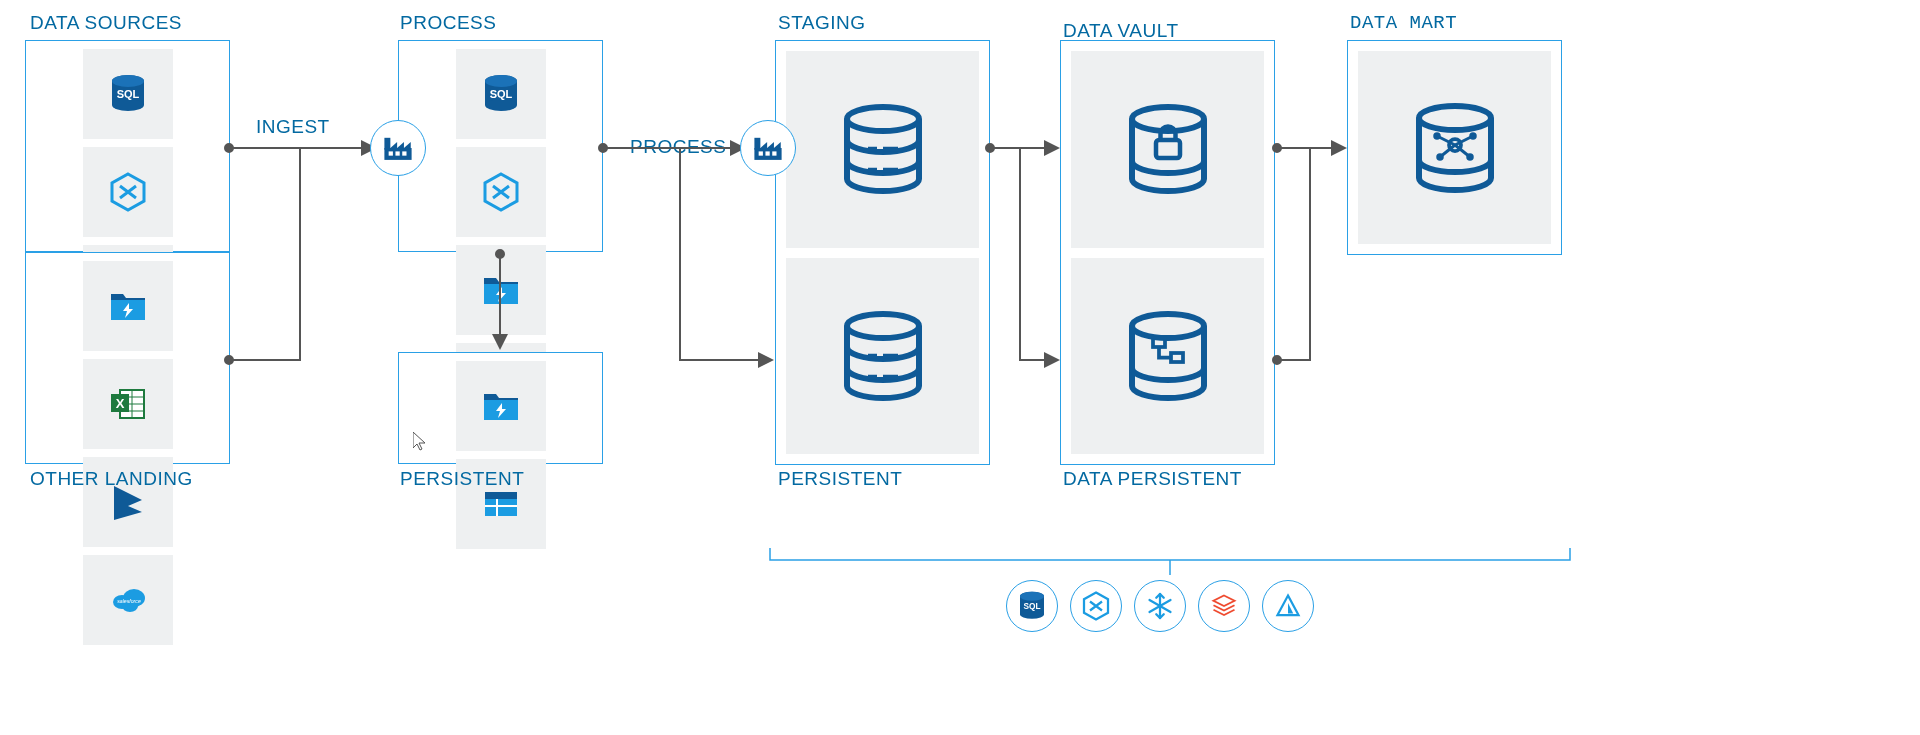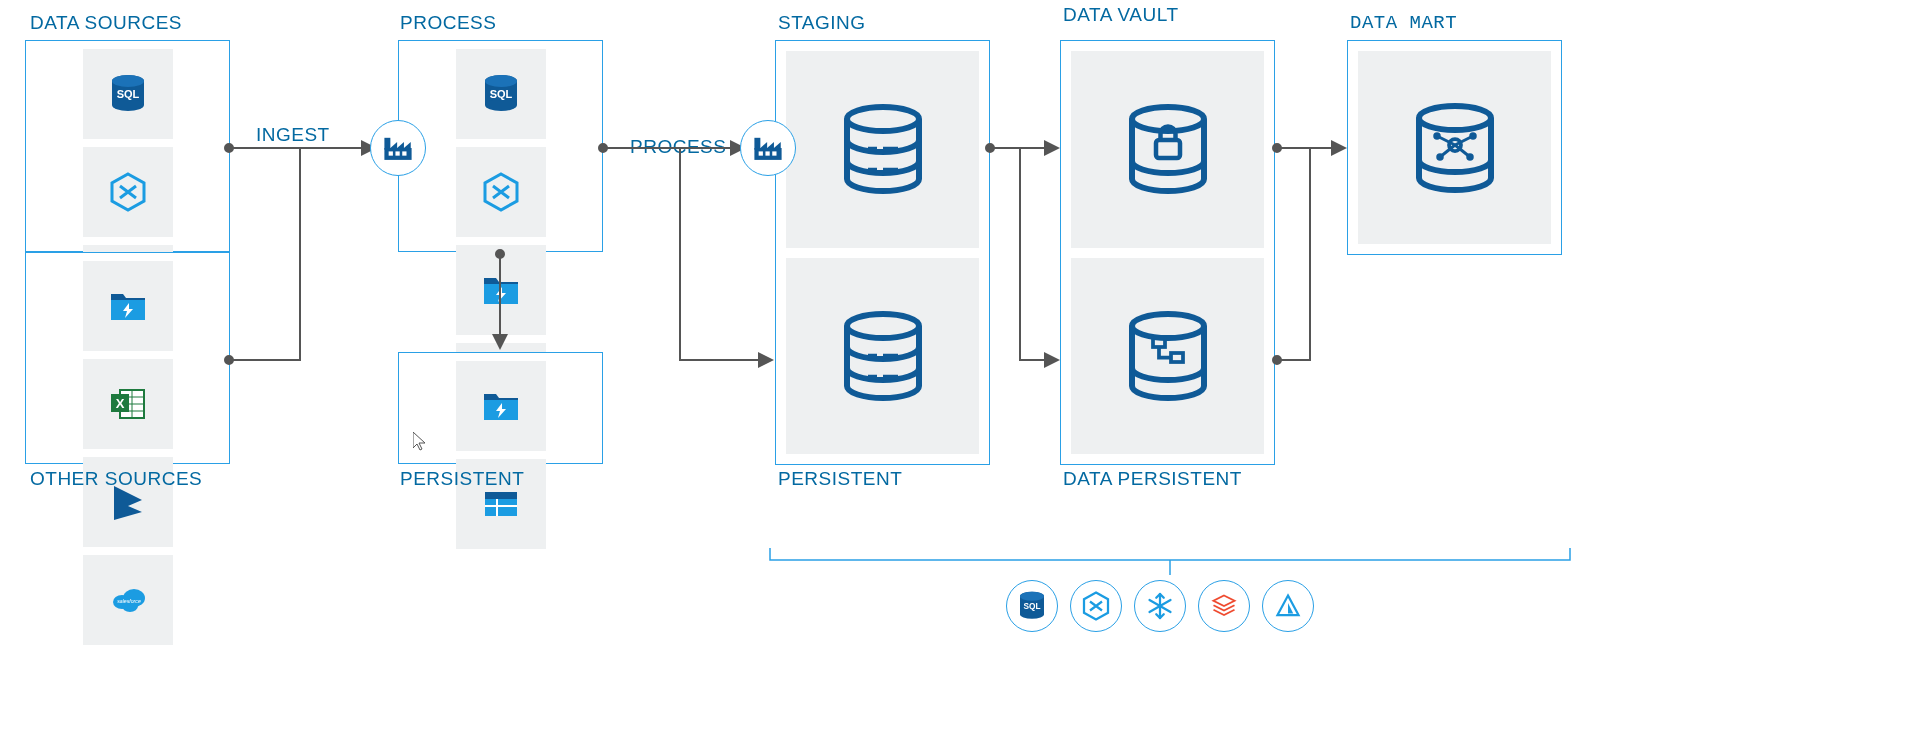--- a/index.html
+++ b/index.html
@@ -306,23 +306,23 @@
       <svg width="40" height="40">
         <use href="#ic-dynamics"></use>
       </svg>
     </div>
   <div class="tile">
       <svg width="40" height="40">
         <use href="#ic-salesforce"></use>
       </svg>
     </div>
 </div>
-<div class="label" style="left:30px; top:468px;">OTHER SOURCES</div>
-
-<div class="label" style="left:256px; top:124px;">INGEST</div>
+<div class="label" style="left:30px; top:468px;">OTHER LANDING</div>
+
+<div class="label" style="left:256px; top:116px;">INGEST</div>
 <div class="circle" style="left:370px; top:120px;">
   <svg width="34" height="34" viewBox="0 0 40 40">
       <use href="#ic-factory"></use>
     </svg>
 </div>
 
 <div class="label" style="left:400px; top:12px;">PROCESS</div>
 <div class="panel" style="left:398px; top:40px; width:205px; height:212px;">
   <div class="tile">
       <svg width="40" height="40">
@@ -379,21 +379,21 @@
       </svg>
     </div>
   <div class="bigtile">
       <svg width="90" height="90" viewBox="0 0 60 60">
         <use href="#ic-db"></use>
       </svg>
     </div>
 </div>
 <div class="label" style="left:778px; top:468px;">PERSISTENT</div>
 
-<div class="label" style="left:1063px; top:4px;">DATA VAULT</div>
+<div class="label" style="left:1063px; top:20px;">DATA VAULT</div>
 <div class="bigpanel" style="left:1060px; top:40px; width:215px; height:425px;">
   <div class="bigtile">
       <svg width="90" height="90" viewBox="0 0 60 60">
         <use href="#ic-db-lock"></use>
       </svg>
     </div>
   <div class="bigtile">
       <svg width="90" height="90" viewBox="0 0 60 60">
         <use href="#ic-db-tree"></use>
       </svg>

